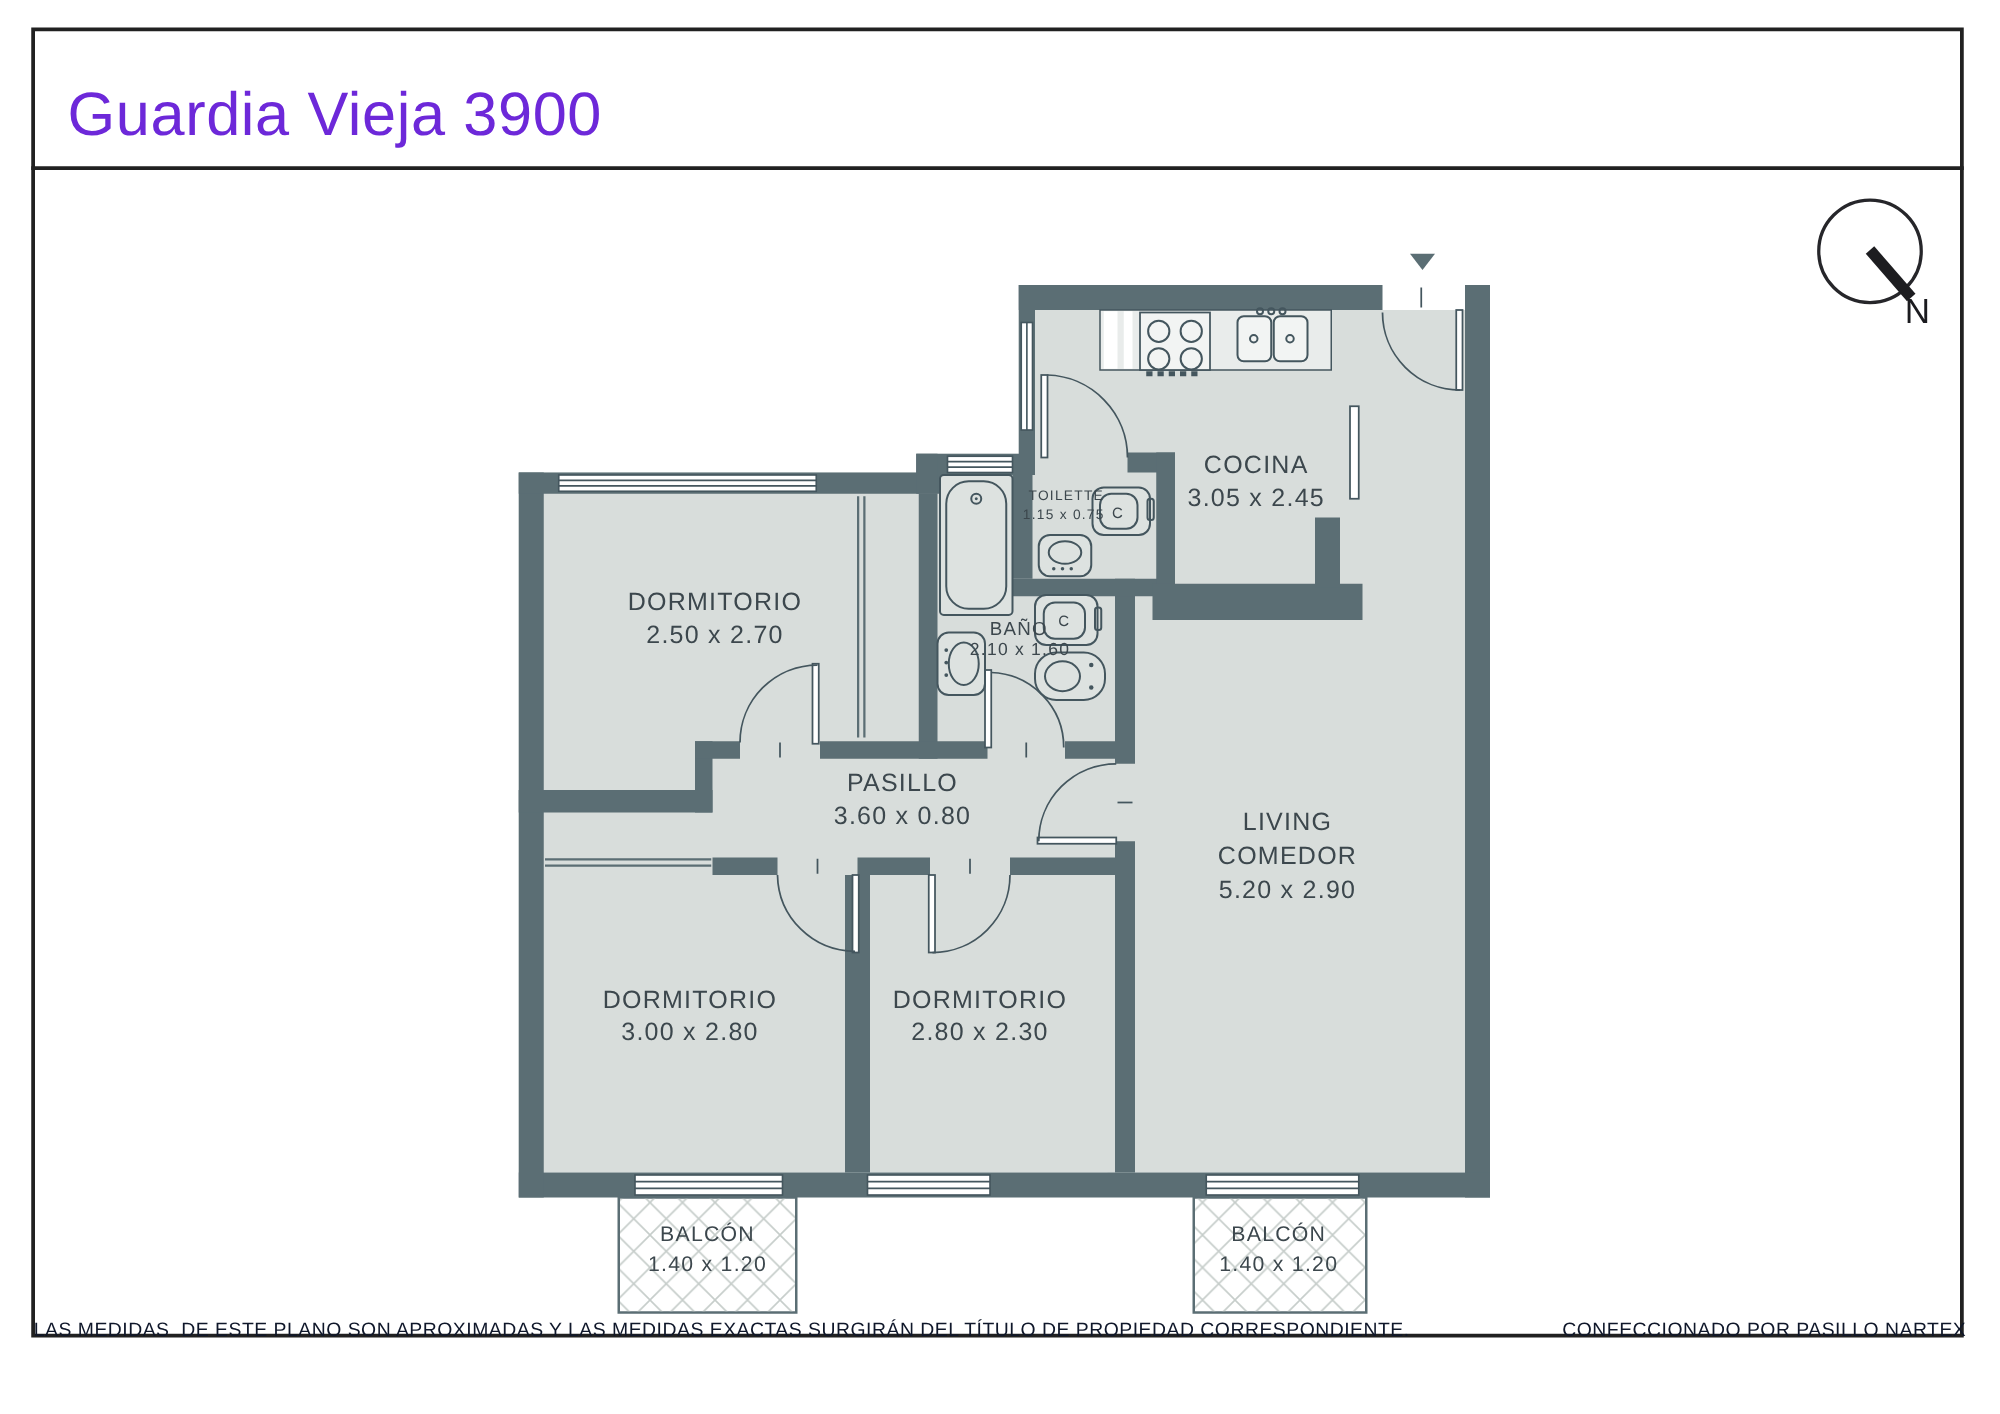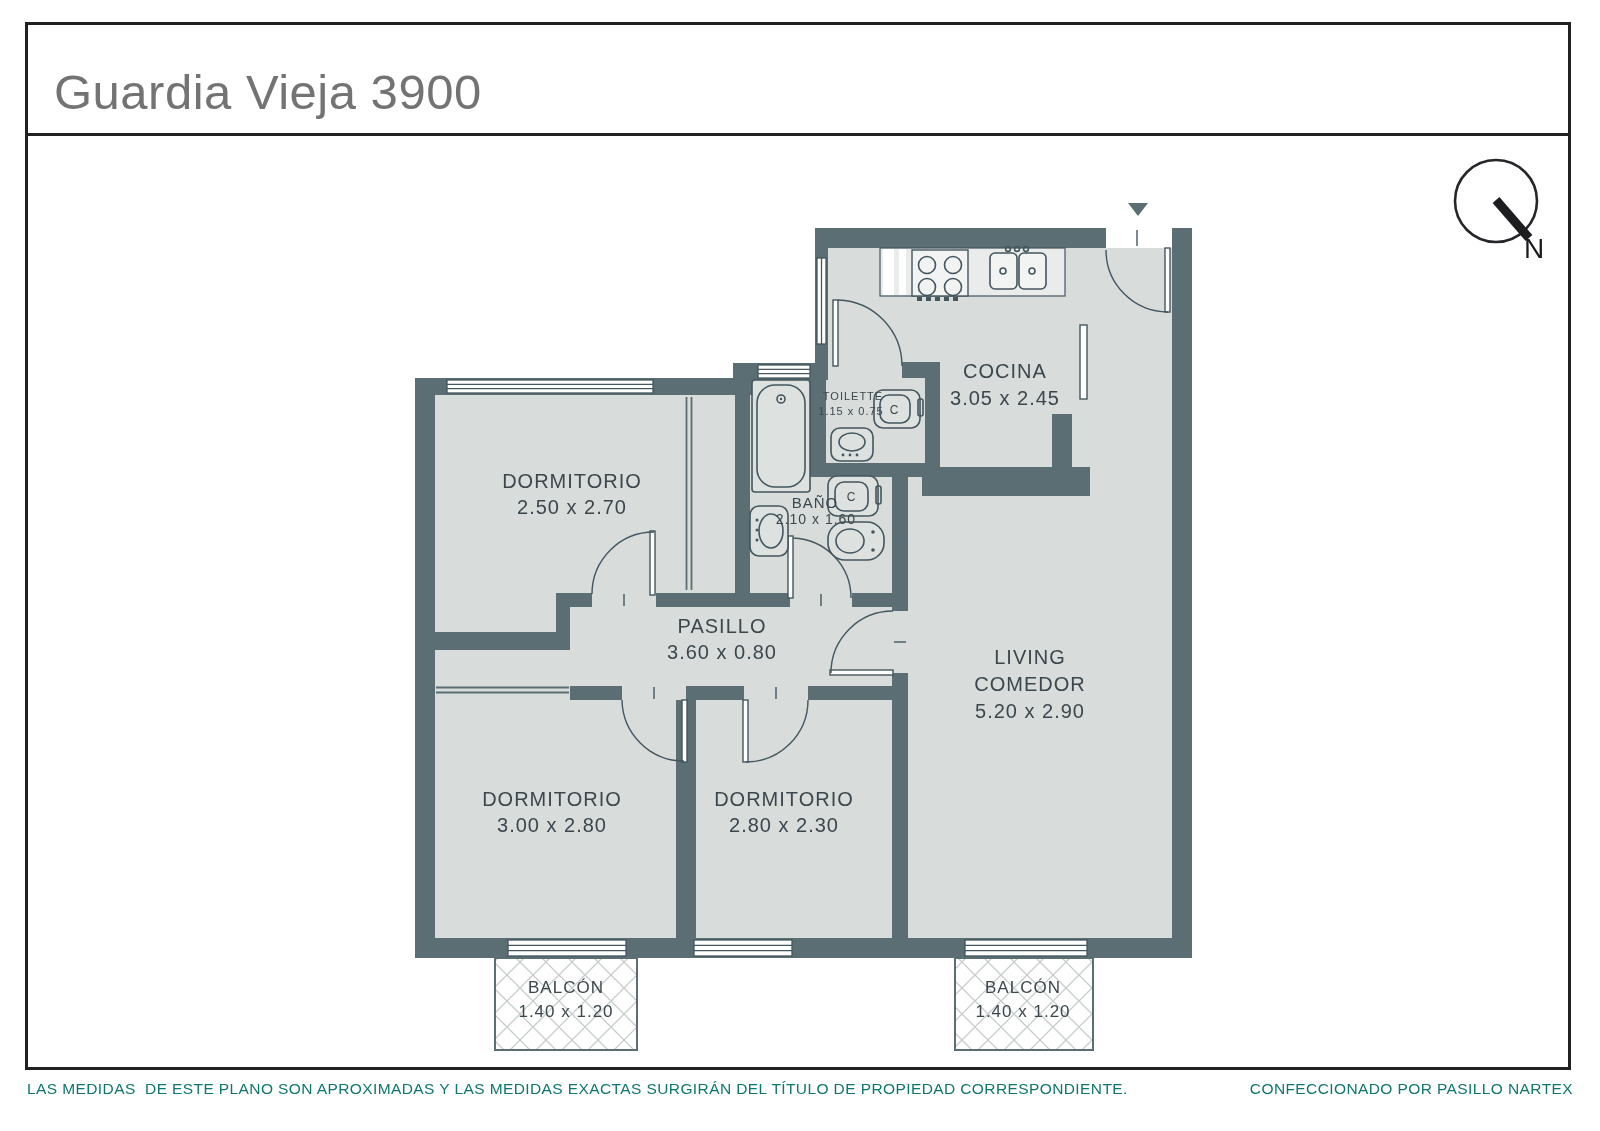--- a/index.html
+++ b/index.html
@@ -3,24 +3,24 @@
 <meta charset="utf-8">
 <style>
   html,body{margin:0;padding:0;background:#ffffff;}
   #stage{position:relative;width:1600px;height:1131px;background:#ffffff;overflow:hidden;
          font-family:"Liberation Sans",sans-serif;}
   #plan-svg{position:absolute;left:0;top:0;}
   .frame{position:absolute;left:25px;top:22px;width:1546px;height:1048px;
          border:3px solid #212121;box-sizing:border-box;}
   .title-sep{position:absolute;left:25px;top:133px;width:1546px;height:0;
          border-top:3px solid #212121;}
-  .page-title{position:absolute;left:54px;top:64px;font-size:49px;color:#737373;
+  .page-title{position:absolute;left:54px;top:64px;font-size:49px;color:#6d28d9;
          letter-spacing:0.5px;font-weight:500;}
-  .footer{position:absolute;left:27px;top:1080px;width:1546px;display:flex;
-         justify-content:space-between;font-size:15.5px;color:#0f766e;
+  .footer{position:absolute;left:27px;top:1056px;width:1546px;display:flex;
+         justify-content:space-between;font-size:15.5px;color:#0f172a;
          letter-spacing:0.4px;white-space:pre;}
   .rlabel{font-family:"Liberation Sans",sans-serif;fill:#3c474d;letter-spacing:1px;}
   .fs20{font-size:20px;} .fs17{font-size:17px;} .fs15{font-size:15px;}
   .fs14{font-size:14px;} .fs11{font-size:11px;} .fs12c{font-size:12px;letter-spacing:0;}
   .ntext{font-size:28px;fill:#1b1b1f;}
 </style>
 </head>
 <body>
 
 <div id="stage">

